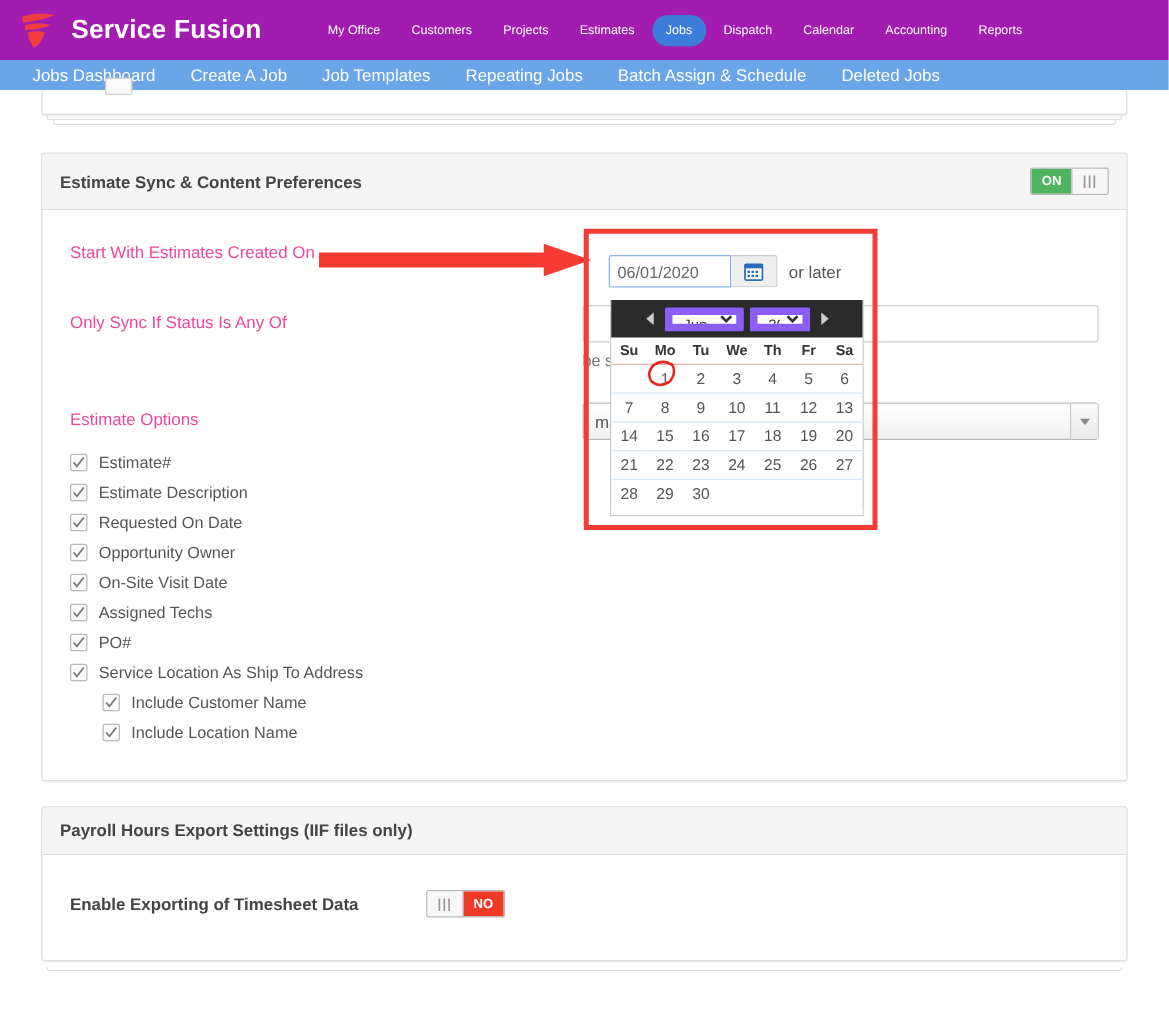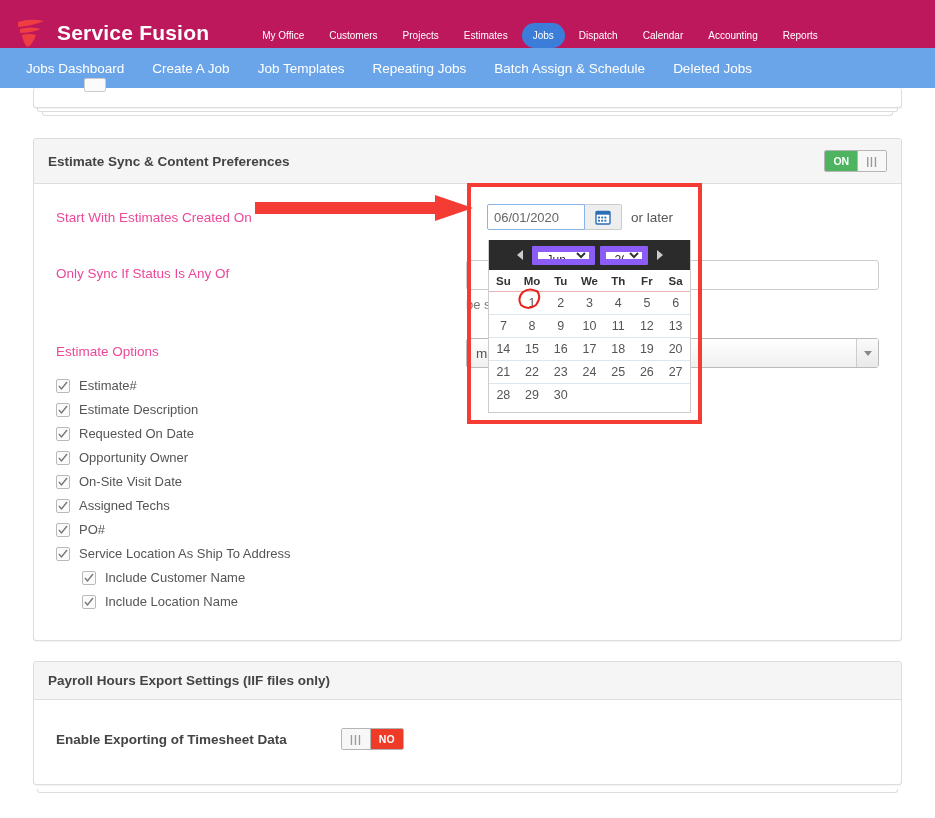--- a/index.html
+++ b/index.html
@@ -11,23 +11,23 @@
     font-family: "Liberation Sans", sans-serif;
     font-size: 13px;
     color: #555555;
     overflow: hidden;
     position: relative;
   }
 
   
   .topnav {
     height: 48px;
-    background: #be185d;
-    display: flex;
-    align-items: flex-end;
+    background: #a21caf;
+    display: flex;
+    align-items: center;
     padding: 0 0 0 14px;
     position: relative;
   }
   .brand {
     display: flex;
     align-items: center;
     gap: 9px;
     margin-right: 42px;
   }
   .brand-logo { width: 34px; height: 30px; position: relative; }
@@ -44,21 +44,21 @@
     font-size: 10px;
     padding: 7px 11px;
     border-radius: 16px;
     white-space: nowrap;
     cursor: pointer;
   }
   .topnav-item.active { background: #3b7dd8; }
 
   
   .subnav {
-    height: 40px;
+    height: 24px;
     background: #6ba5e9;
     display: flex;
     align-items: center;
     padding-left: 12px;
     gap: 0;
   }
   .subnav-item {
     color: #ffffff;
     font-size: 13.5px;
     padding: 0 14px;

